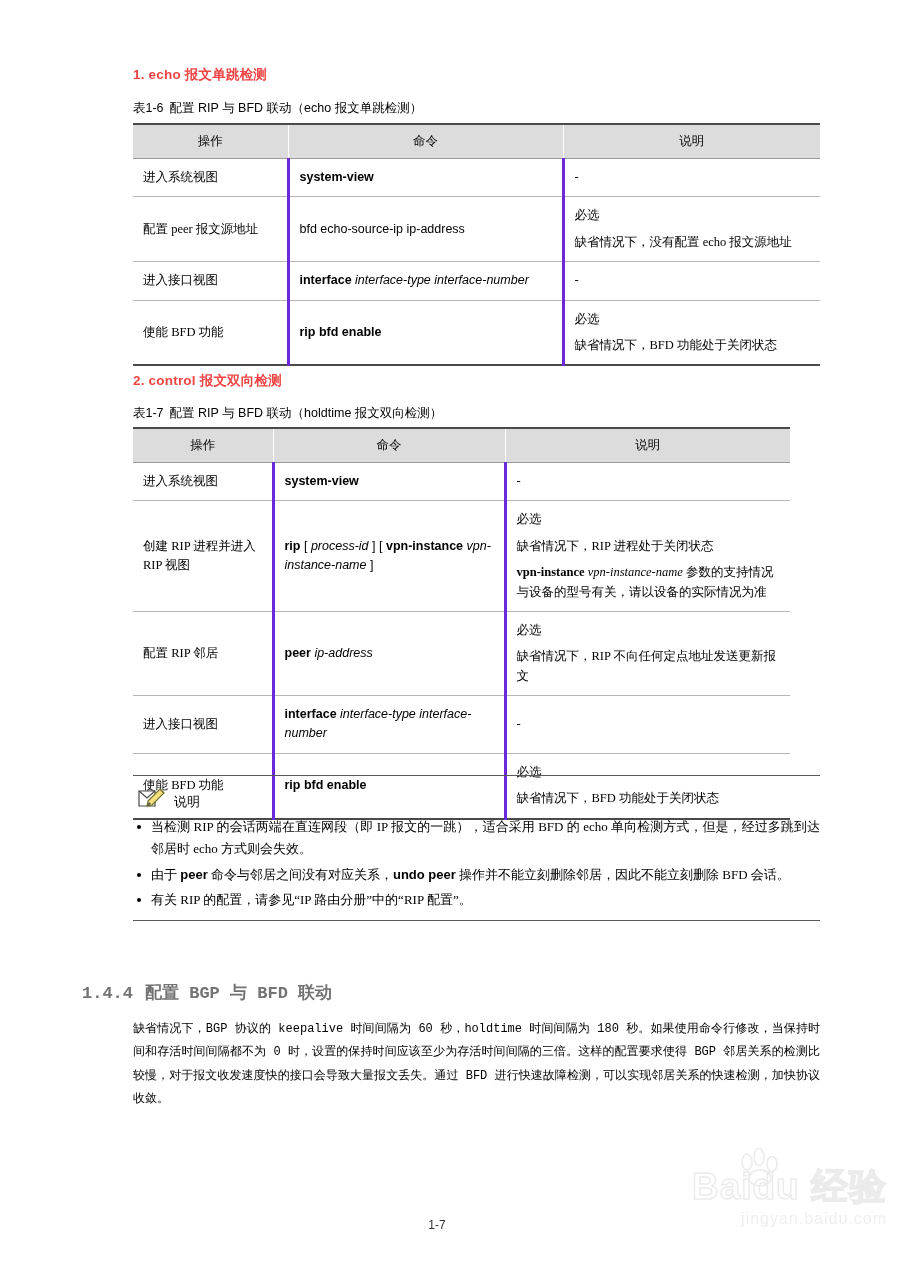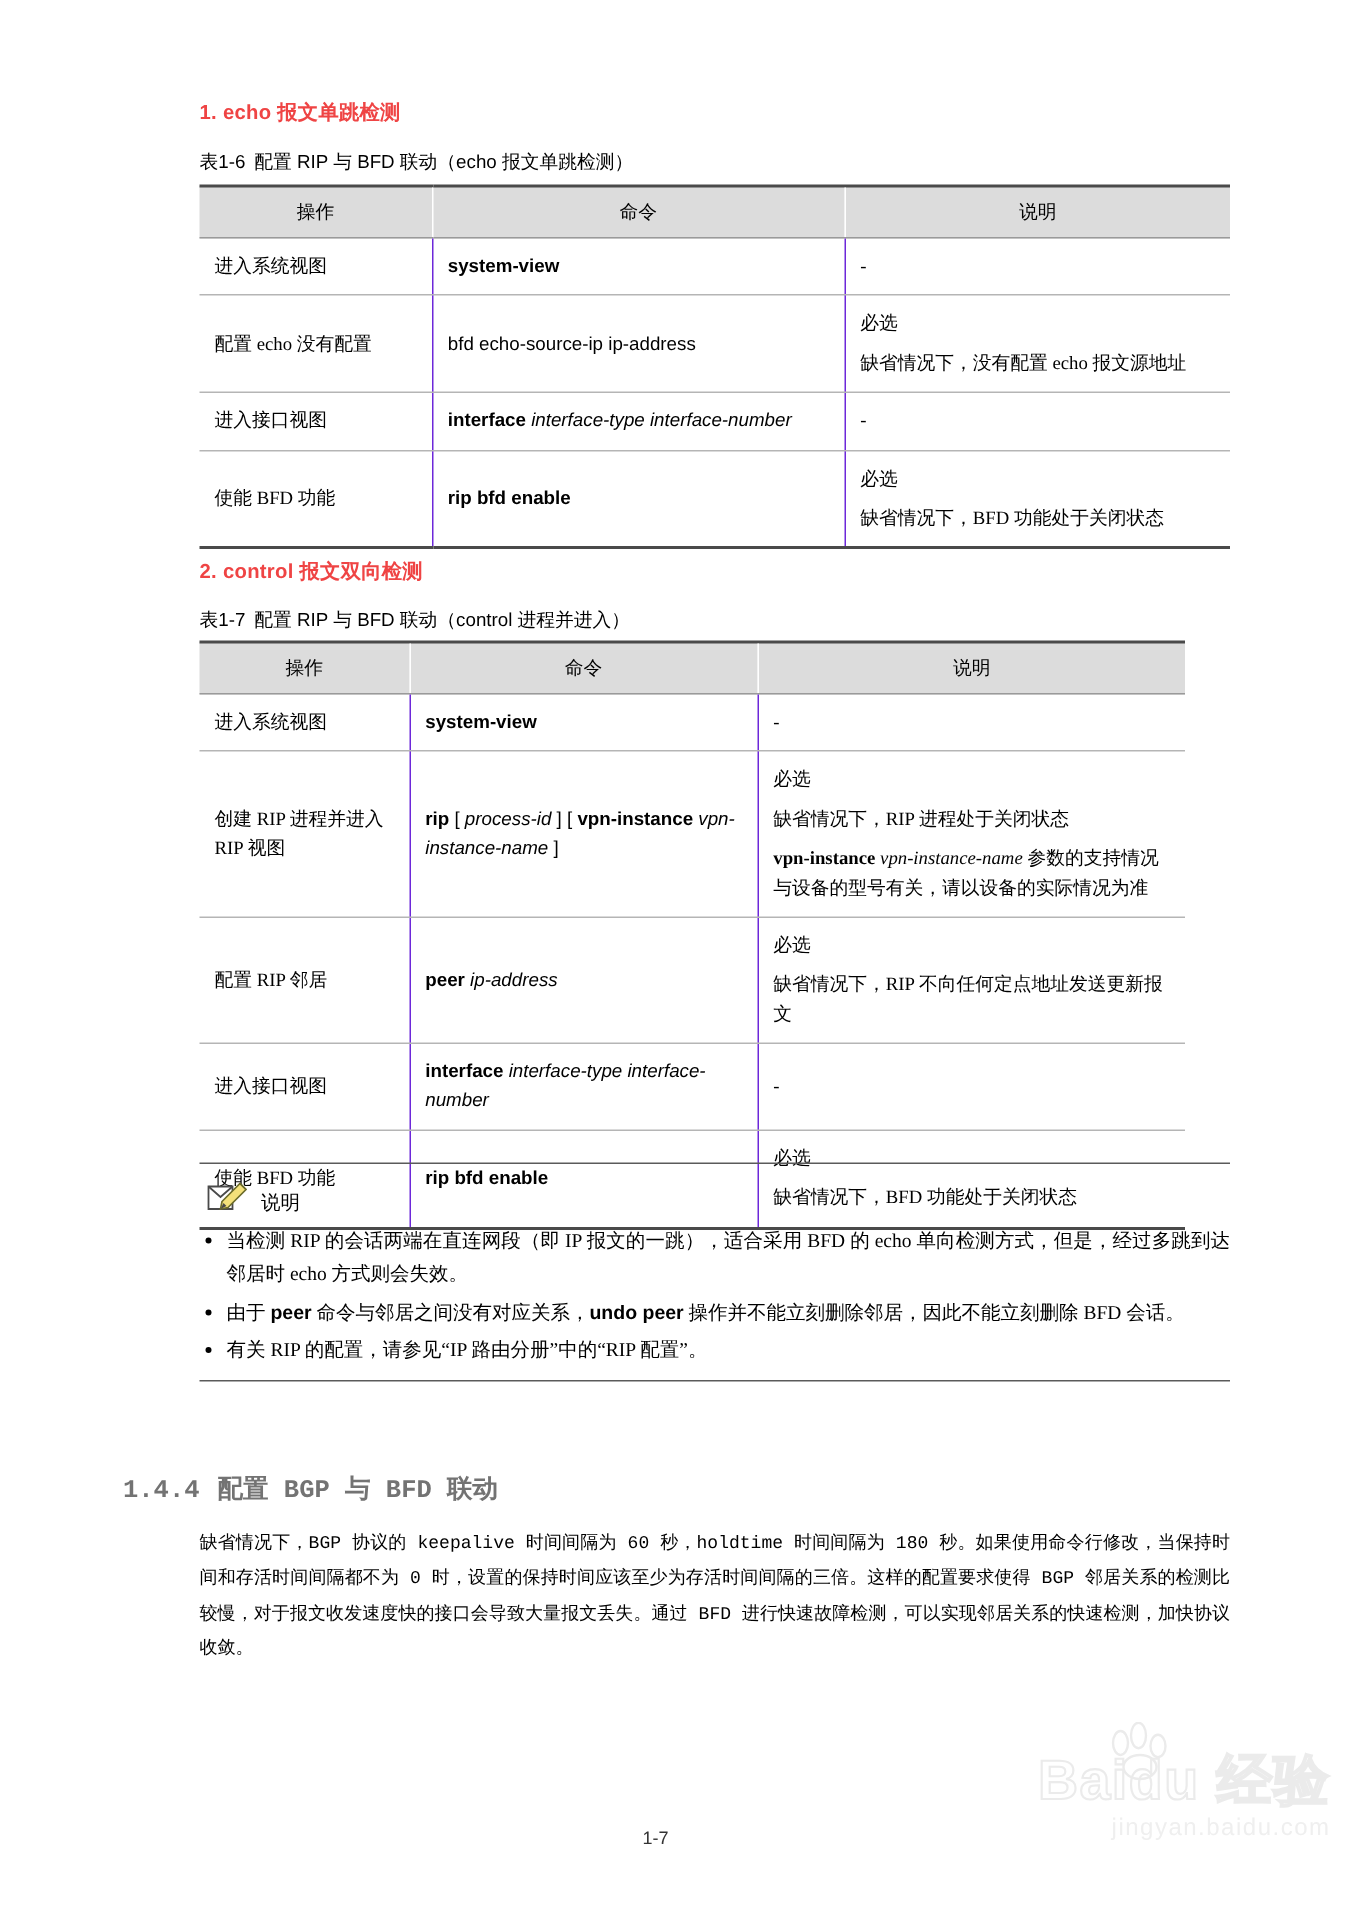--- a/index.html
+++ b/index.html
@@ -67,21 +67,21 @@
     padding: 8px 6px;
     border-top: 2px solid #4a4a4a;
     border-bottom: 1px solid #9a9a9a;
     border-right: 1px solid #ffffff;
     color: #000;
   }
   table.doc th:last-child { border-right: none; }
   table.doc td {
     padding: 9px 10px;
     border-bottom: 1px solid #b5b5b5;
-    border-right: 1px solid #6d28d9;
+    border-right: 3px solid #6d28d9;
     vertical-align: middle;
     line-height: 1.55;
   }
   table.doc td:last-child { border-right: none; }
   table.doc tr:last-child td { border-bottom: 2px solid #4a4a4a; }
 
   td.c1 {
     font-family: "Liberation Serif", "DejaVu Serif", serif;
     font-size: 12.5px;
   }
@@ -224,21 +224,21 @@
     </thead>
     <tbody>
         <tr>
           <td class="c1">进入系统视图</td>
           <td class="c2"><span class="cmd-b">system-view</span></td>
           <td class="c3">
             <span class="desc-line">-</span>
           </td>
         </tr>
         <tr>
-          <td class="c1">配置 echo 没有配置</td>
+          <td class="c1">配置 peer 报文源地址</td>
           <td class="c2"><span>bfd echo-source-ip ip-address</span></td>
           <td class="c3">
             <span class="desc-line">必选</span>
             <span class="desc-line">缺省情况下，没有配置 echo 报文源地址</span>
           </td>
         </tr>
         <tr>
           <td class="c1">进入接口视图</td>
           <td class="c2"><span class="cmd-b">interface </span><span class="cmd-i">interface-type interface-number</span></td>
           <td class="c3">
@@ -252,21 +252,21 @@
             <span class="desc-line">必选</span>
             <span class="desc-line">缺省情况下，BFD 功能处于关闭状态</span>
           </td>
         </tr>
       </tbody>
   </table>
 
   <div class="sub-head" style="left:133px; top:372px;">2. control 报文双向检测</div>
 
   <div class="tbl-caption" style="left:133px; top:405px;">
-    <span class="cap-label">表1-7</span><span>配置 RIP 与 BFD 联动（control 进程并进入）</span>
+    <span class="cap-label">表1-7</span><span>配置 RIP 与 BFD 联动（holdtime 报文双向检测）</span>
   </div>
 
   <table class="doc" id="table2" style="left:133px; top:427px; width:657px;">
     <colgroup>
         <col style="width:140px">
         <col style="width:232px">
         <col style="width:285px">
       </colgroup>
     <thead>
       <tr>

